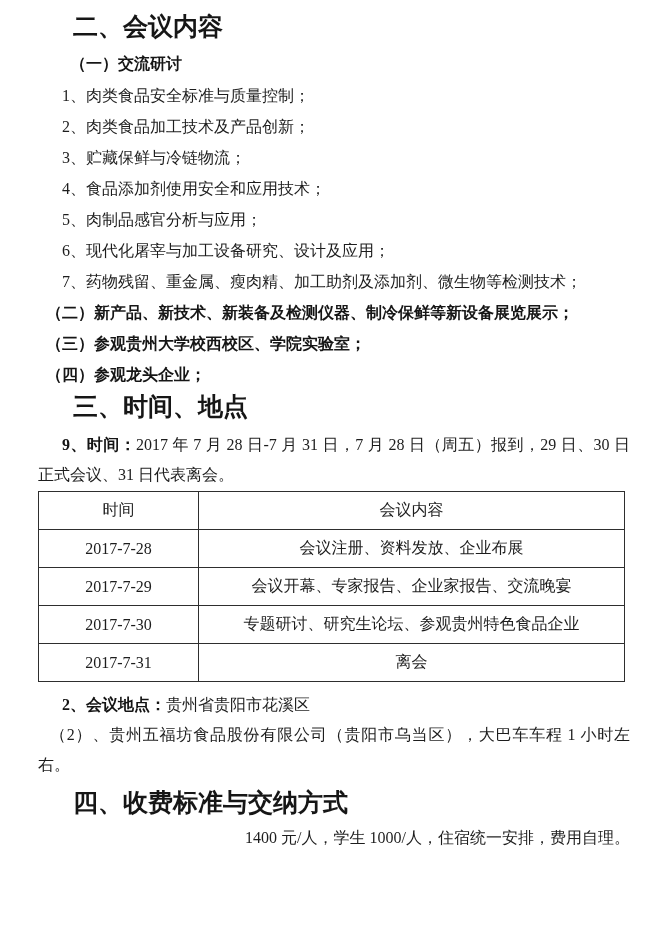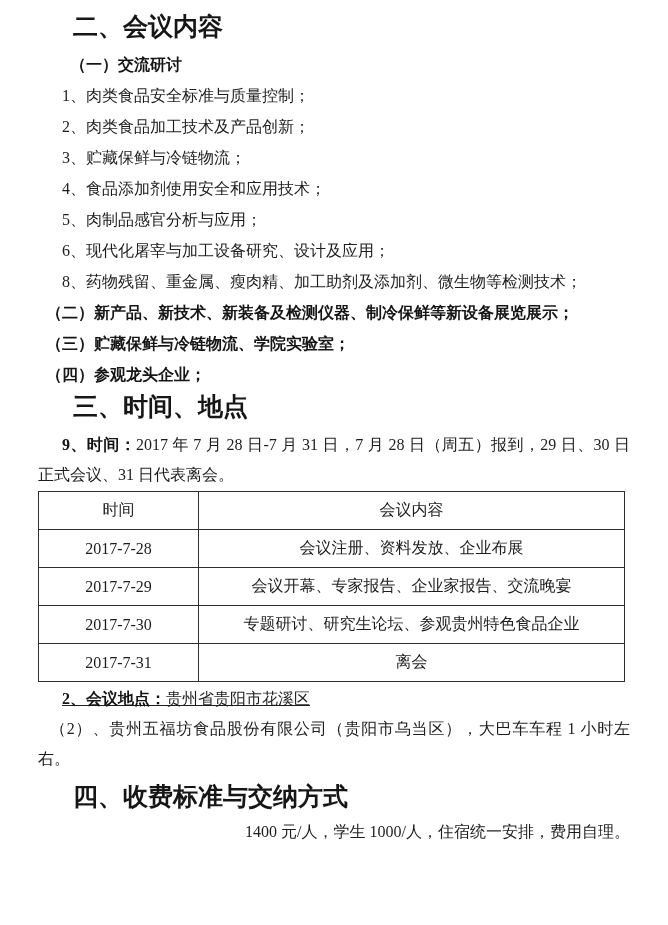--- a/index.html
+++ b/index.html
@@ -17,21 +17,21 @@
     font-weight:bold;
     font-size:25px;
     line-height:28px;
     margin:0 0 0 35px;
     color:#161616;
   }
   #heading-2 { margin-top:12px; }
   #heading-3 { margin-top:2px; }
   #heading-4 { margin-top:8px; }
   .h-sub {
-    font-family:Liberation Sans, sans-serif;
+    font-family:Liberation Mono, monospace;
     font-weight:bold;
     font-size:16px;
     line-height:24px;
     margin:13px 0 0 32px;
     color:#161616;
   }
   .topics { margin-top:3px; }
   .topic {
     margin:0;
     padding-left:24px;
@@ -44,21 +44,21 @@
     padding-left:8px;
     line-height:31px;
     color:#161616;
   }
   .body-p {
     margin:0;
     line-height:30px;
     text-align:justify;
   }
   .p-time   { margin-top:10px; text-indent:24px; }
-  .p-venue  { margin-top:2px;  text-indent:24px;text-decoration:underline; }
+  .p-venue  { margin-top:8px;  text-indent:24px; }
   .p-visit  { text-indent:24px; }
   .p-visit2 { text-indent:12px;font-family:Liberation Serif, serif; }
   .p-fee    { margin-top:7px; text-indent:24px; text-align:right; }
   .body-p b { font-weight:bold; color:#141414; }
   table.schedule {
     border-collapse:collapse;
     table-layout:fixed;
     width:586px;
     margin-top:1px;
   }
@@ -85,25 +85,25 @@
 
   <p class="h-sub">（一）交流研讨</p>
 
   <div class="topics">
     <p class="topic">1、肉类食品安全标准与质量控制；</p>
     <p class="topic">2、肉类食品加工技术及产品创新；</p>
     <p class="topic">3、贮藏保鲜与冷链物流；</p>
     <p class="topic">4、食品添加剂使用安全和应用技术；</p>
     <p class="topic">5、肉制品感官分析与应用；</p>
     <p class="topic">6、现代化屠宰与加工设备研究、设计及应用；</p>
-    <p class="topic">8、药物残留、重金属、瘦肉精、加工助剂及添加剂、微生物等检测技术；</p>
+    <p class="topic">7、药物残留、重金属、瘦肉精、加工助剂及添加剂、微生物等检测技术；</p>
   </div>
 
   <p class="bsub">（二）新产品、新技术、新装备及检测仪器、制冷保鲜等新设备展览展示；</p>
-  <p class="bsub">（三）贮藏保鲜与冷链物流、学院实验室；</p>
+  <p class="bsub">（三）参观贵州大学校西校区、学院实验室；</p>
   <p class="bsub">（四）参观龙头企业；</p>
 
   <p class="h-main" id="heading-3">三、时间、地点</p>
 
   <p class="body-p p-time"><b>9、时间：</b><span>2017 年 7 月 28 日-7 月 31 日，7 月 28 日（周五）报到，29 日、30 日正式会议、31 日代表离会。</span></p>
 
   <table class="schedule">
     <colgroup>
         <col class="c-time">
         <col class="c-content">

